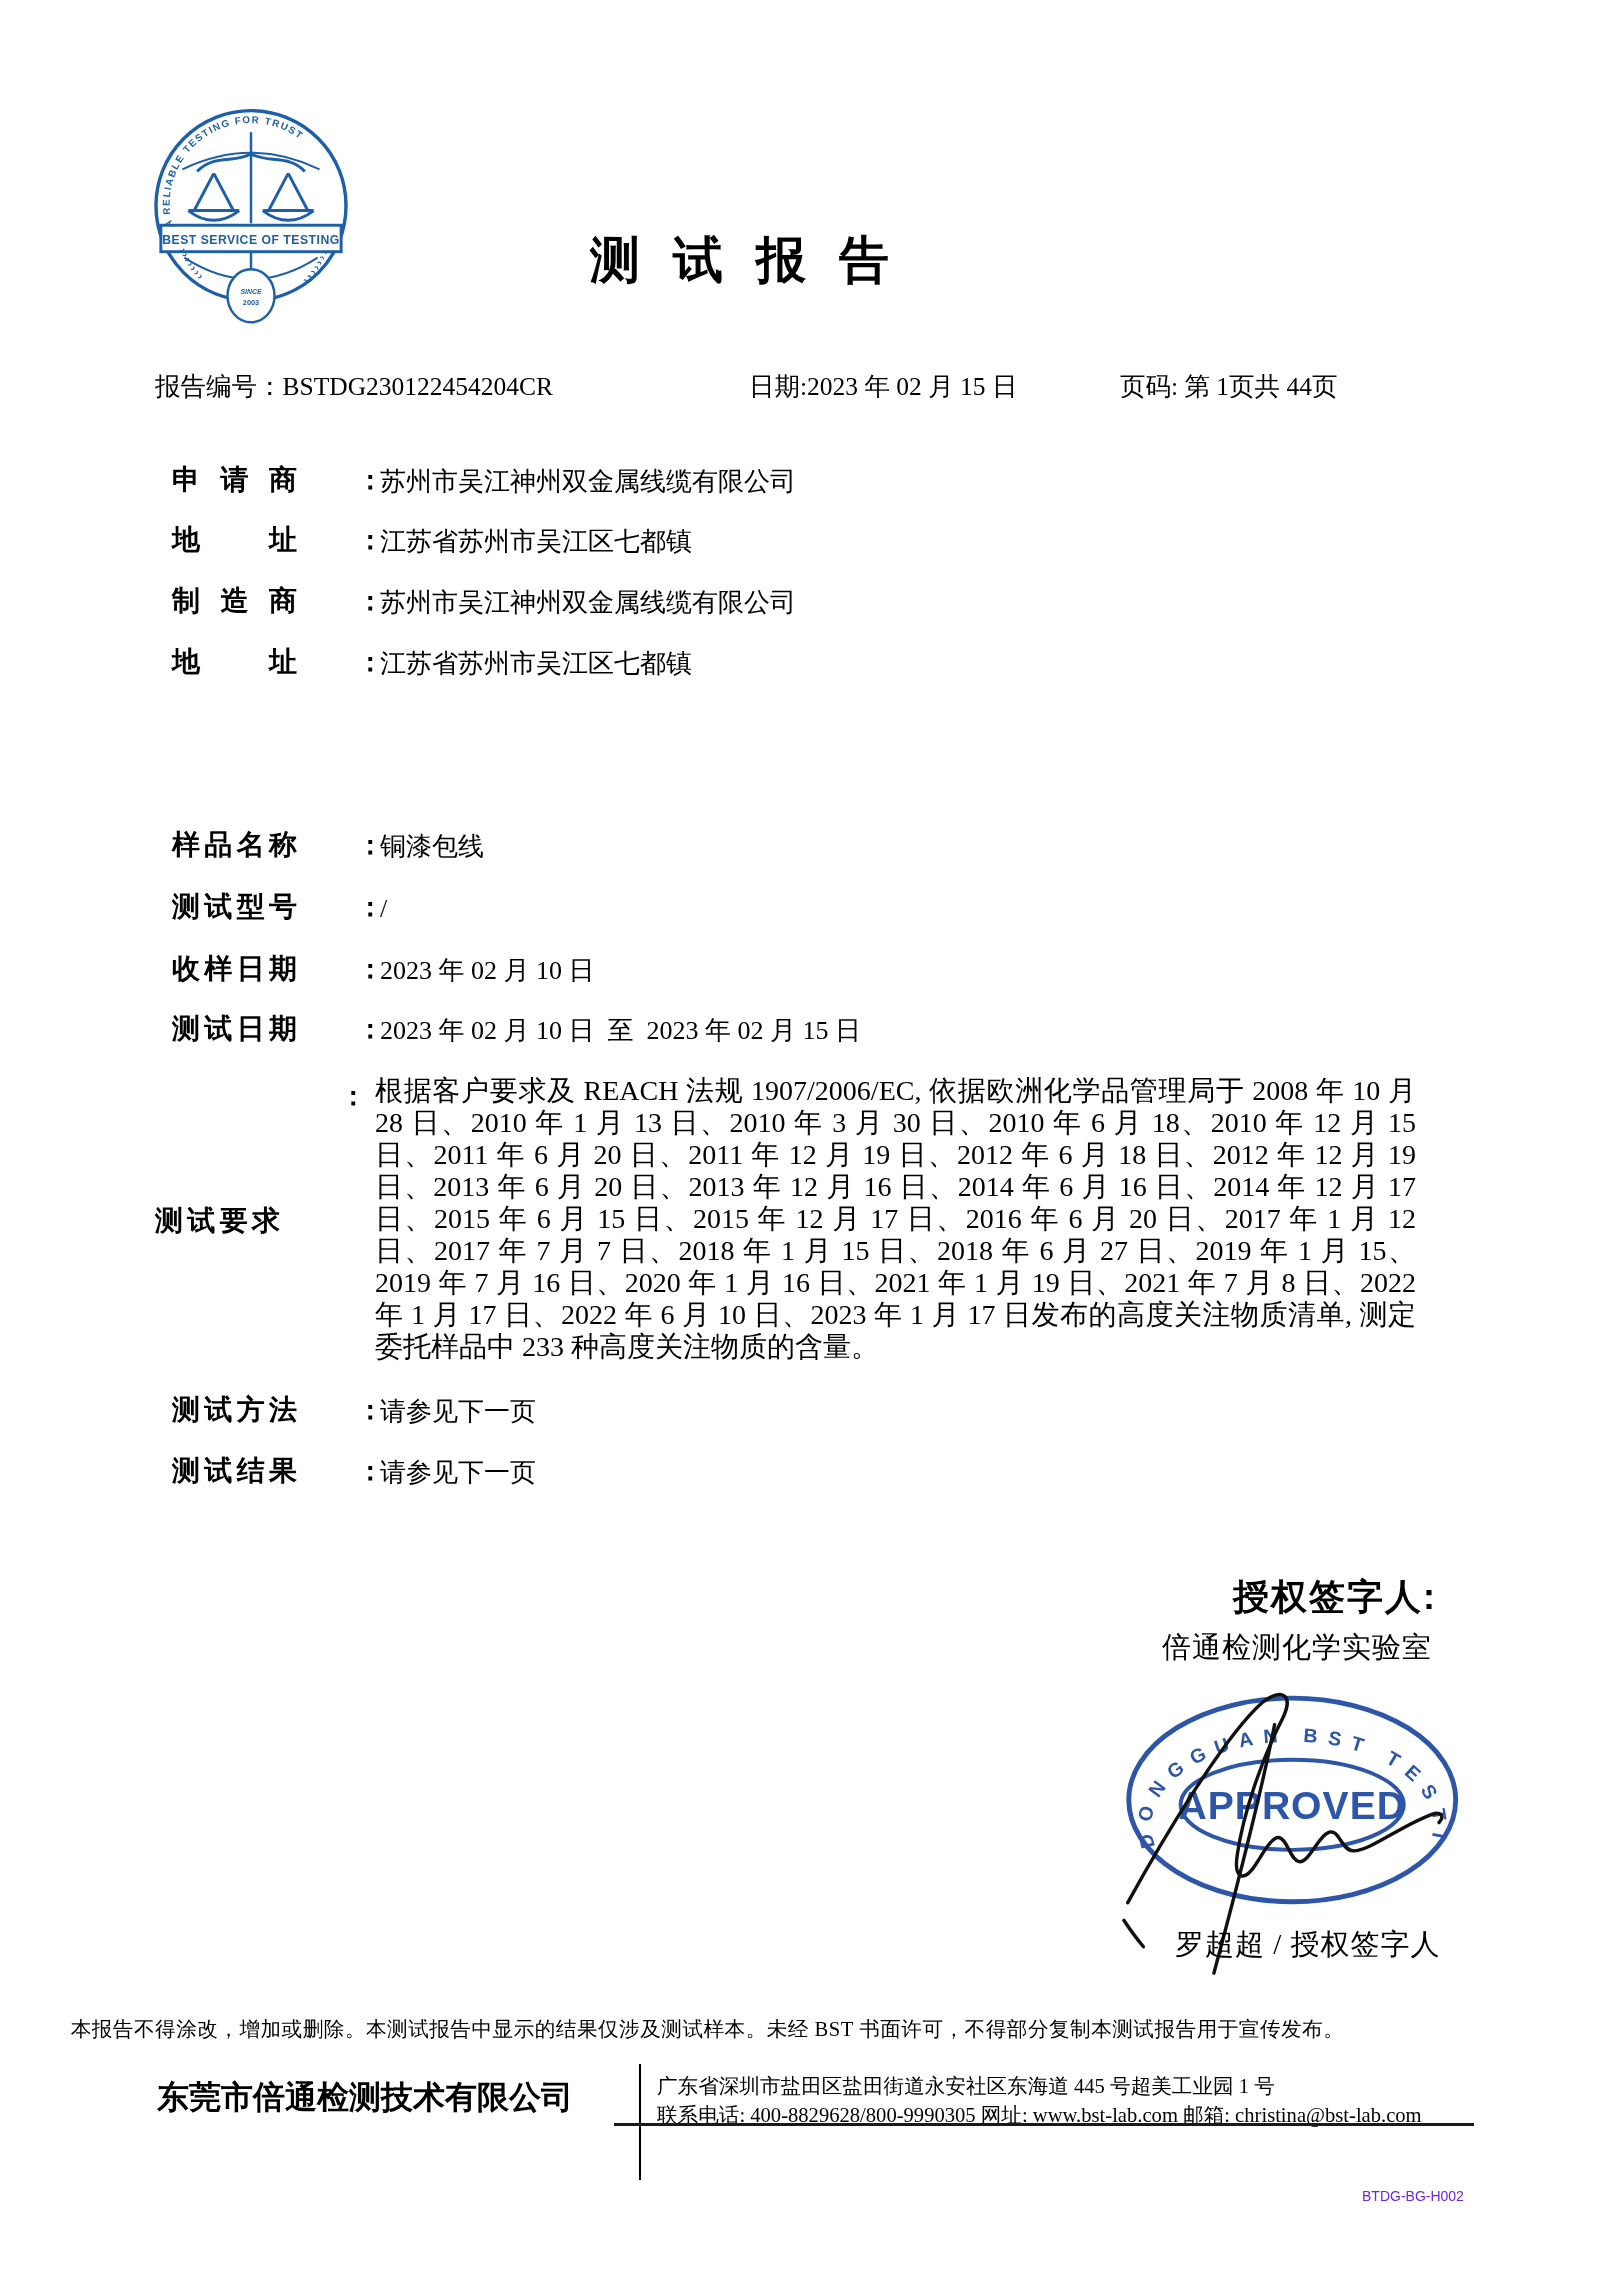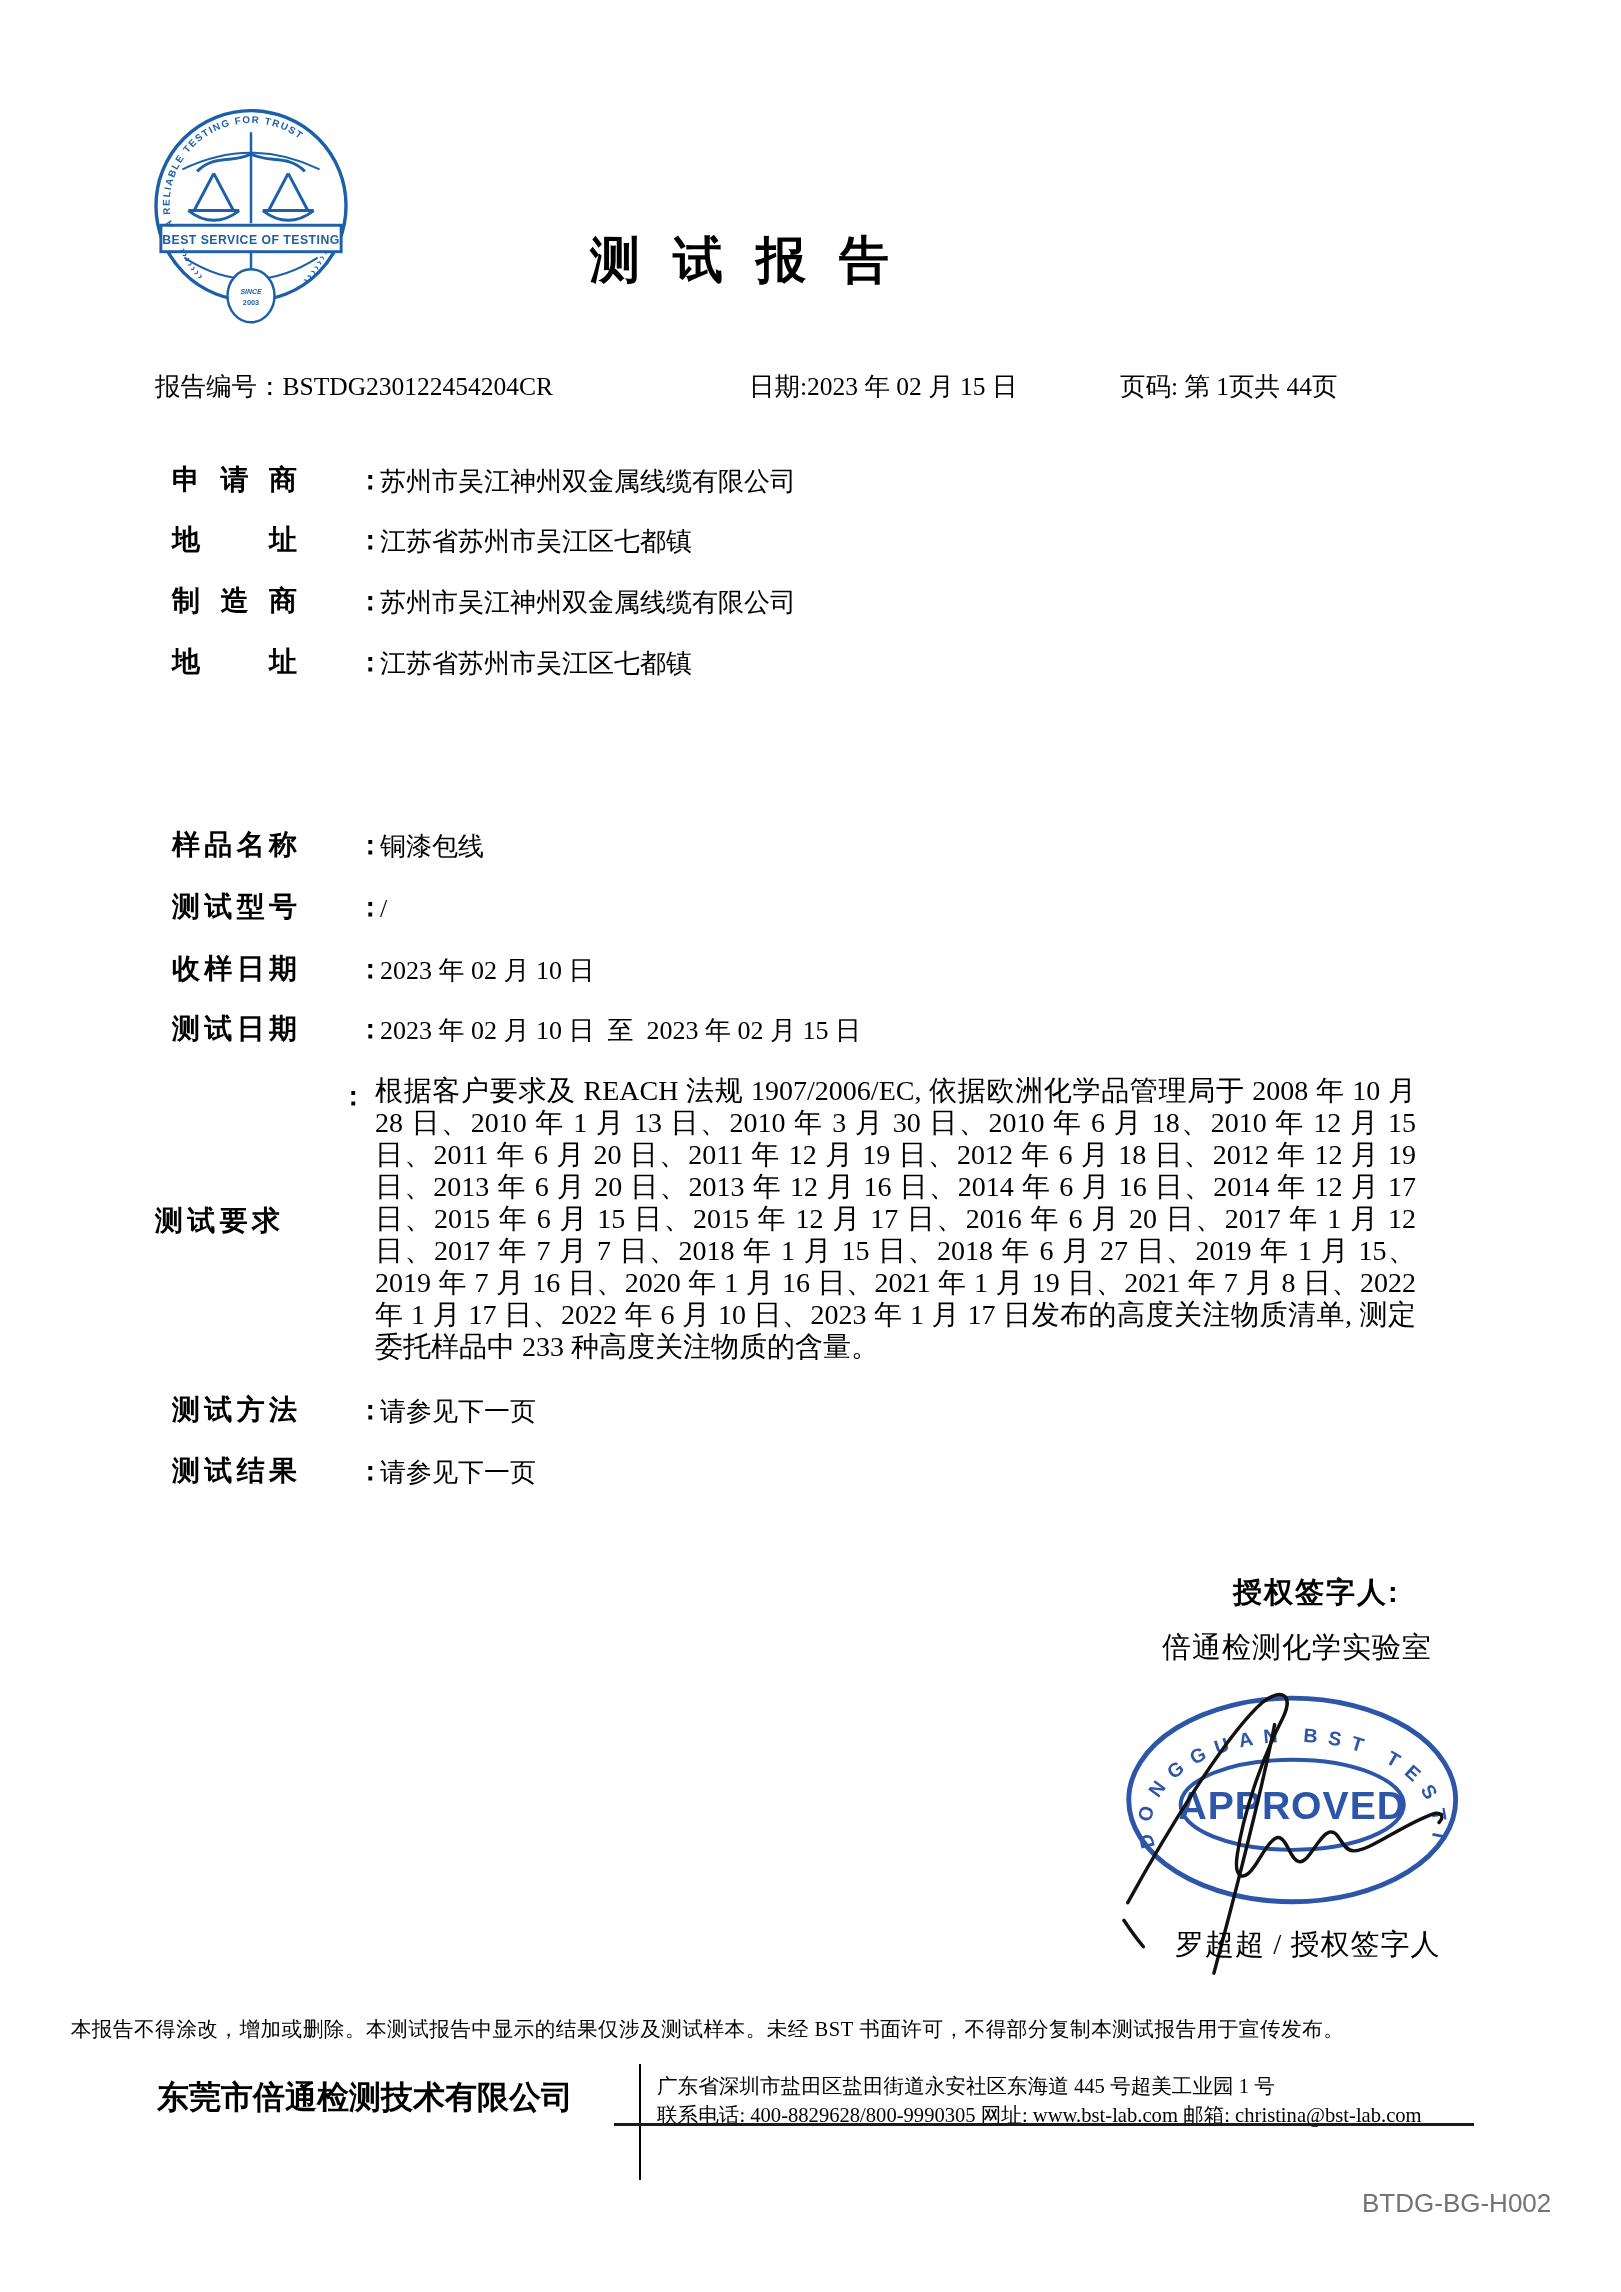--- a/index.html
+++ b/index.html
@@ -9,30 +9,30 @@
   .title{font-size:50px;font-weight:bold;letter-spacing:33px;line-height:1;white-space:nowrap;}
   .meta{font-size:25.5px;line-height:1.15;white-space:pre;}
   .row{position:absolute;left:172px;height:33px;}
   .lbl{display:inline-block;width:125px;font-family:"Liberation Sans","DejaVu Sans",sans-serif;
        font-weight:700;font-size:28px;line-height:1.1;text-align:justify;text-align-last:justify;}
   .colon{position:absolute;left:185px;top:0;font-family:"Liberation Sans","DejaVu Sans",sans-serif;
        font-weight:700;font-size:26.5px;line-height:1.2;}
   .val{position:absolute;left:208px;top:1px;font-size:26px;line-height:1.2;white-space:pre;text-align:right;}
   .intro{font-size:27.4px;line-height:1.2;}
   .para{font-size:28px;line-height:32px;text-align:justify;}
-  .auth{font-family:"Liberation Sans","DejaVu Sans",sans-serif;font-weight:700;font-size:29px;letter-spacing:2px;}
+  .auth{font-family:"Liberation Sans","DejaVu Sans",sans-serif;font-weight:700;font-size:36px;letter-spacing:2px;}
   .lab{font-size:29px;letter-spacing:1px;}
   .signer{font-size:29px;letter-spacing:1px;font-family:Liberation Serif, serif;}
   .disclaimer{width:1360px;text-align:center;padding-left:55px;box-sizing:border-box;
        font-size:20.6px;letter-spacing:0.5px;}
   .company{font-family:"Liberation Sans","DejaVu Sans",sans-serif;font-weight:700;font-size:32px;white-space:nowrap;}
   .addr{font-size:20.6px;white-space:nowrap;}
   .vline{width:2px;background:#000;}
   .hrule{height:2.9px;background:#1a1a1a;}
-  .doccode{font-family:"Liberation Sans","DejaVu Sans",sans-serif;font-size:26px;color:#737373;}
+  .doccode{font-family:"Liberation Sans","DejaVu Sans",sans-serif;font-size:14px;color:#6d28d9;}
   svg text{font-family:"Liberation Sans","DejaVu Sans",sans-serif;}
 </style>
 </head>
 <body>
 
 <div class="page">
 
   <svg class="abs" style="left:153px;top:93px" width="196" height="240" viewBox="0 0 200 245">
     <g stroke="#1d5fa8" fill="none" stroke-width="3">
       <circle cx="100" cy="115" r="97" stroke-width="3.5"></circle>

